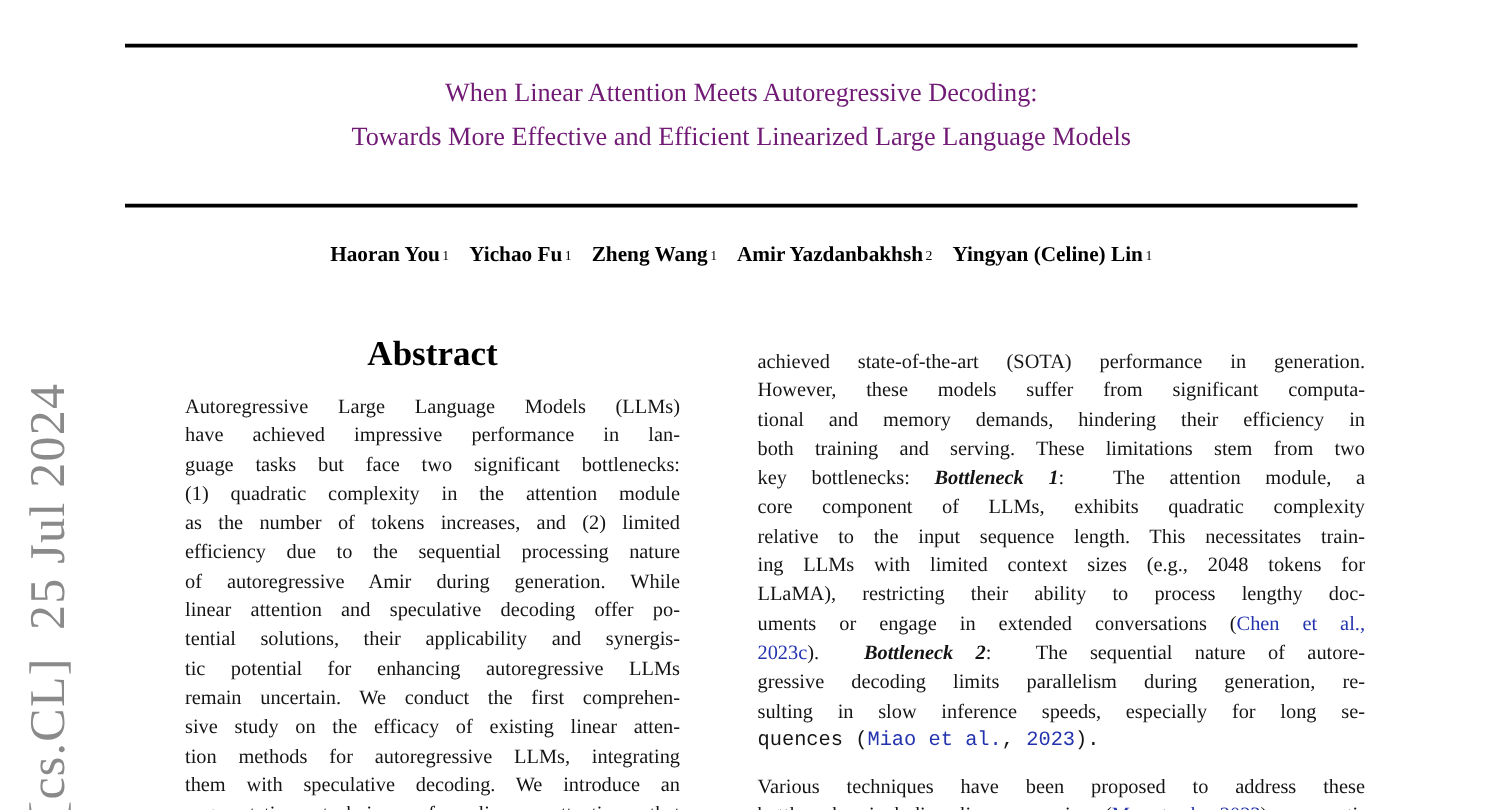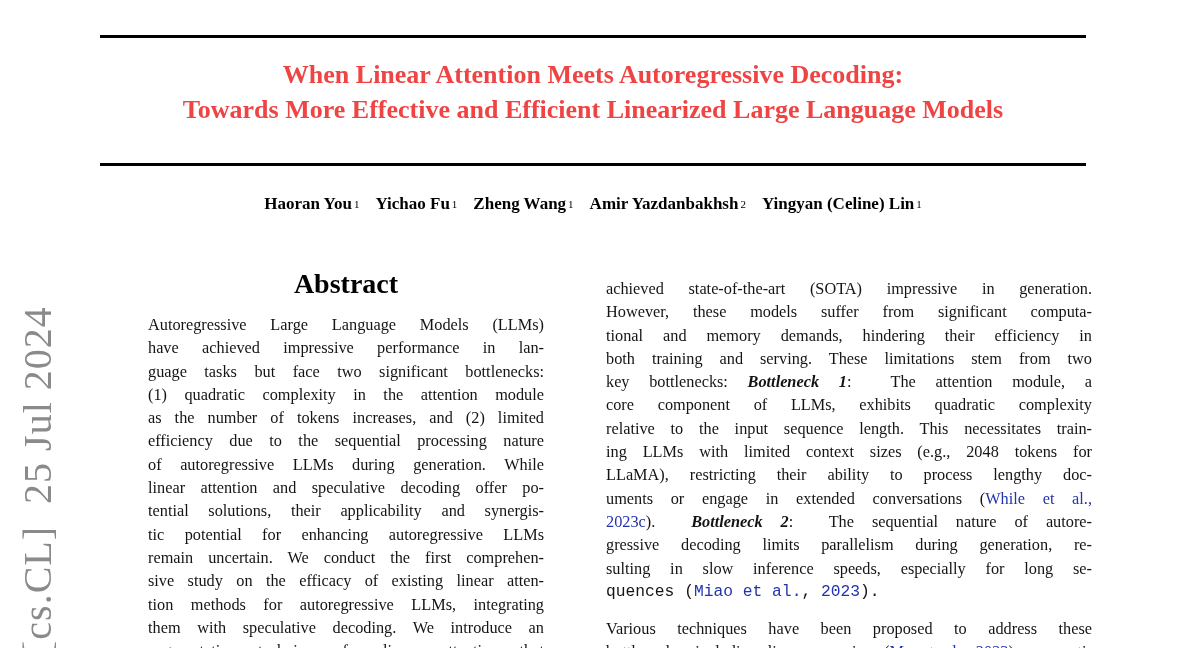--- a/index.html
+++ b/index.html
@@ -14,21 +14,21 @@
     font-size:40px;letter-spacing:1px;white-space:pre;
     font-family:"Liberation Serif","DejaVu Serif",serif;
   }
   
   .rule{position:absolute;left:100px;width:986px;height:2.5px;background:#000;}
   .rule-top{top:35px;}
   .rule-mid{top:163px;}
   
   .title{
     position:absolute;left:100px;top:57px;width:986px;
-    text-align:center;font-weight:700;font-size:26px;line-height:35px;color:#ef4444;
+    text-align:center;font-weight:400;font-size:21px;line-height:35px;color:#701a75;
   }
   
   .authors{
     position:absolute;left:100px;top:194px;width:986px;
     text-align:center;font-weight:700;font-size:17px;color:#000;white-space:nowrap;
   }
   .author{margin:0 8px;}
   .asup{font-weight:400;font-size:11px;position:relative;top:-1px;margin-left:2px;}
   
   .col{position:absolute;font-size:16.3px;}
@@ -66,45 +66,45 @@
 
   <div class="col col-left">
     <div class="abs-head">Abstract</div>
     <div id="left-lines">
         <div class="tline"><span class="seg-n">Autoregressive Large Language Models (LLMs)</span></div>
         <div class="tline"><span class="seg-n">have achieved impressive performance in lan-</span></div>
         <div class="tline"><span class="seg-n">guage tasks but face two significant bottlenecks:</span></div>
         <div class="tline"><span class="seg-n">(1) quadratic complexity in the attention module</span></div>
         <div class="tline"><span class="seg-n">as the number of tokens increases, and (2) limited</span></div>
         <div class="tline"><span class="seg-n">efficiency due to the sequential processing nature</span></div>
-        <div class="tline"><span class="seg-n">of autoregressive LLMs during generation. While</span></div>
+        <div class="tline"><span class="seg-n">of autoregressive Amir during generation. While</span></div>
         <div class="tline"><span class="seg-n">linear attention and speculative decoding offer po-</span></div>
         <div class="tline"><span class="seg-n">tential solutions, their applicability and synergis-</span></div>
         <div class="tline"><span class="seg-n">tic potential for enhancing autoregressive LLMs</span></div>
         <div class="tline"><span class="seg-n">remain uncertain. We conduct the first comprehen-</span></div>
         <div class="tline"><span class="seg-n">sive study on the efficacy of existing linear atten-</span></div>
         <div class="tline"><span class="seg-n">tion methods for autoregressive LLMs, integrating</span></div>
         <div class="tline"><span class="seg-n">them with speculative decoding. We introduce an</span></div>
         <div class="tline"><span class="seg-n">augmentation technique for linear attention that</span></div>
       </div>
   </div>
 
   <div class="col col-right">
     <div id="right-paragraphs">
         <div class="para">
-          <div class="tline"><span class="seg-n">achieved state-of-the-art (SOTA) impressive in generation.</span></div>
+          <div class="tline"><span class="seg-n">achieved state-of-the-art (SOTA) performance in generation.</span></div>
           <div class="tline"><span class="seg-n">However, these models suffer from significant computa-</span></div>
           <div class="tline"><span class="seg-n">tional and memory demands, hindering their efficiency in</span></div>
           <div class="tline"><span class="seg-n">both training and serving. These limitations stem from two</span></div>
           <div class="tline"><span class="seg-n">key bottlenecks: </span><span class="seg-bi">Bottleneck 1</span><span class="seg-n">:&nbsp; The attention module, a</span></div>
           <div class="tline"><span class="seg-n">core component of LLMs, exhibits quadratic complexity</span></div>
           <div class="tline"><span class="seg-n">relative to the input sequence length. This necessitates train-</span></div>
           <div class="tline"><span class="seg-n">ing LLMs with limited context sizes (e.g., 2048 tokens for</span></div>
           <div class="tline"><span class="seg-n">LLaMA), restricting their ability to process lengthy doc-</span></div>
-          <div class="tline"><span class="seg-n">uments or engage in extended conversations (</span><span class="seg-a" style="color: rgb(35, 51, 173);">While et al.,</span></div>
+          <div class="tline"><span class="seg-n">uments or engage in extended conversations (</span><span class="seg-a" style="color: rgb(35, 51, 173);">Chen et al.,</span></div>
           <div class="tline"><span class="seg-a" style="color: rgb(35, 51, 173);">2023c</span><span class="seg-n">).&nbsp; </span><span class="seg-bi">Bottleneck 2</span><span class="seg-n">:&nbsp; The sequential nature of autore-</span></div>
           <div class="tline"><span class="seg-n">gressive decoding limits parallelism during generation, re-</span></div>
           <div class="tline"><span class="seg-n">sulting in slow inference speeds, especially for long se-</span></div>
           <div class="tline pend"><span class="seg-n">quences (</span><span class="seg-a" style="color: rgb(35, 51, 173);">Miao et al.</span><span class="seg-n">, </span><span class="seg-a" style="color: rgb(35, 51, 173);">2023</span><span class="seg-n">).</span></div>
         </div>
         <div class="para">
           <div class="tline"><span class="seg-n">Various techniques have been proposed to address these</span></div>
           <div class="tline"><span class="seg-n">bottlenecks, including linear mapping (</span><span class="seg-a" style="color: rgb(35, 51, 173);">Ma et al., 2023</span><span class="seg-n">) as practi-</span></div>
         </div>
       </div>

